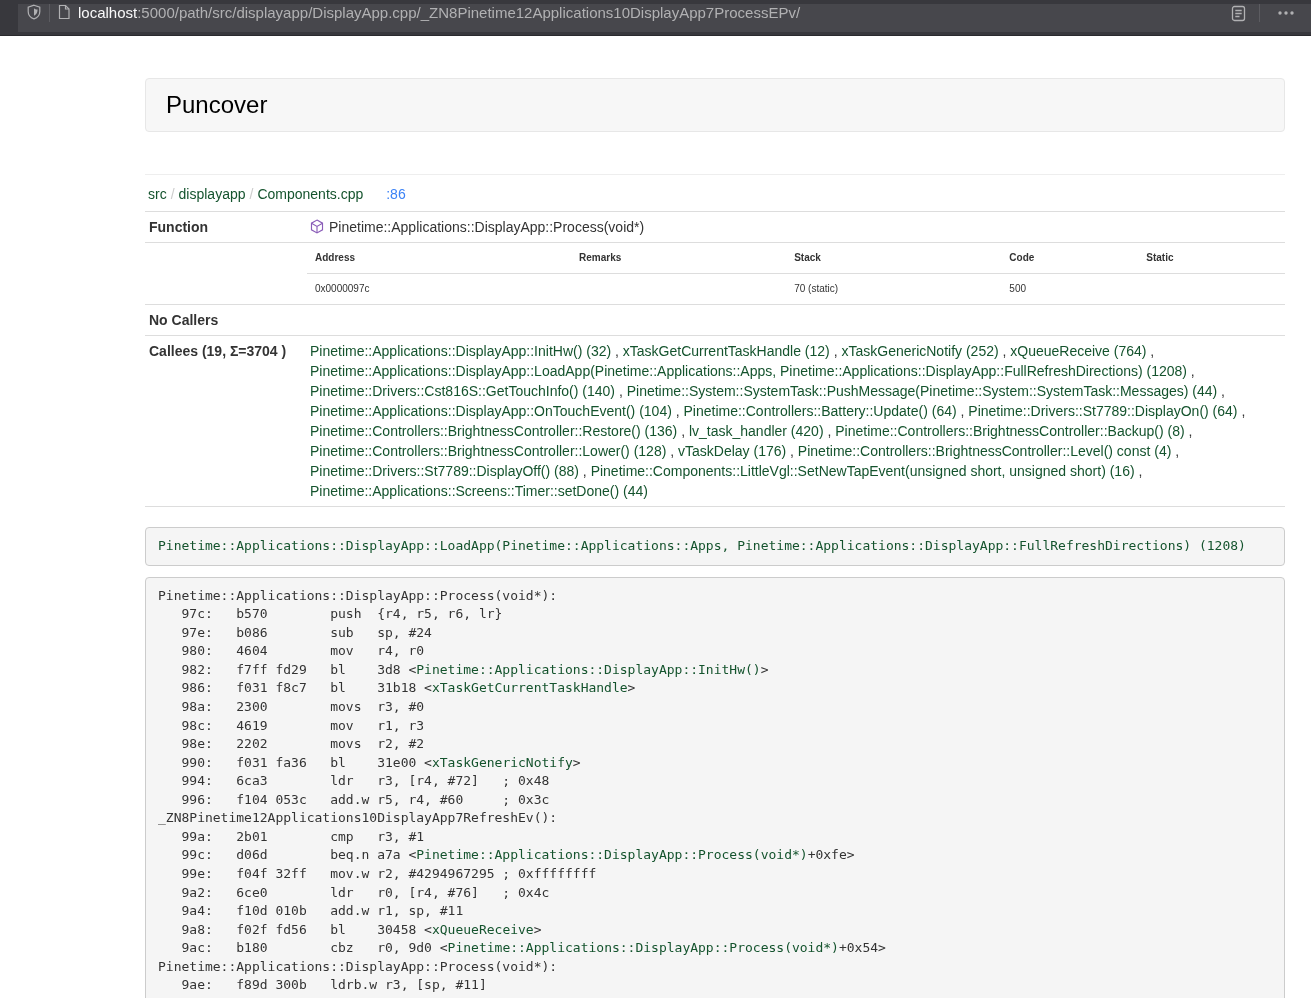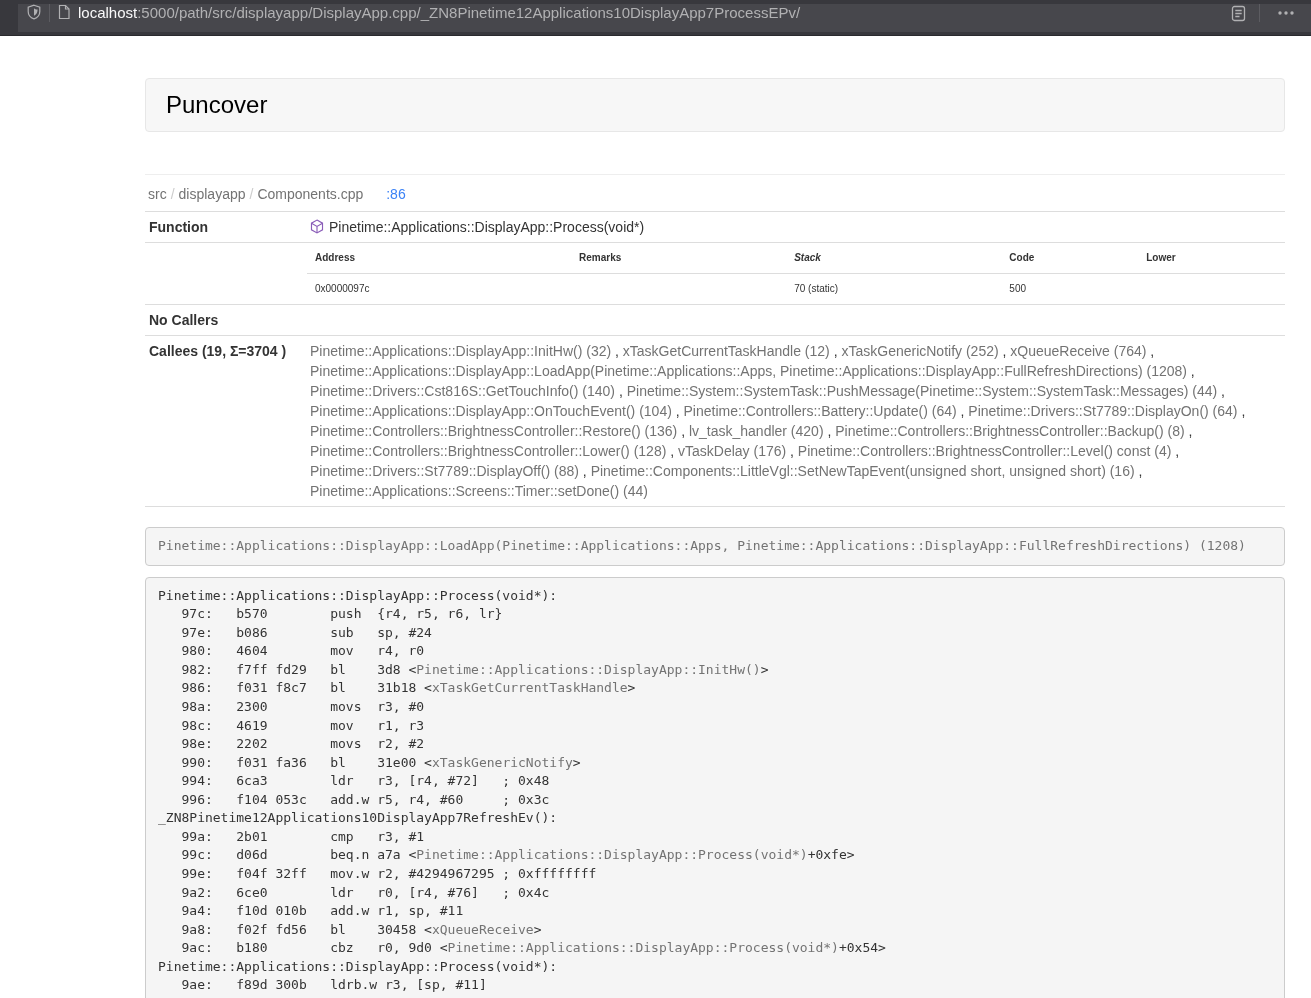--- a/index.html
+++ b/index.html
@@ -18,37 +18,37 @@
   
   .page{margin-left:145px;width:1140px;}
   .panel-head{
     margin-top:42px;background:#f7f7f7;border:1px solid #e7e7e7;border-radius:4px;
     padding:12px 20px;font-size:24px;color:#000000;line-height:28px;
   }
   hr.rule{border:0;border-top:1px solid #eee;margin:42px 0 11px 0;height:0;}
   .breadcrumb{font-size:14px;margin:0 0 9px 3px;}
   .breadcrumb .sep{color:#ccc;padding:0 4px;}
   .breadcrumb .current{color:#3b82f6;padding-left:23px;}
-  a.lnk{color:#737373;text-decoration:none;cursor:pointer;}
+  a.lnk{color:#14532d;text-decoration:none;cursor:pointer;}
   
   table.symtable{width:100%;border-collapse:collapse;font-size:14px;border-bottom:1px solid #ddd;}
   table.symtable > tbody > tr{border-top:1px solid #ddd;}
   table.symtable > tbody > tr > th{
     width:150px;text-align:left;font-weight:bold;vertical-align:top;
     padding:5px 8px 5px 4px;white-space:nowrap;line-height:20px;
   }
   table.symtable > tbody > tr > td{padding:5px 4px 5px 3px;vertical-align:top;line-height:20px;}
   table.symtable > tbody > tr > td.nopad{padding:0;}
   .fn-icon{vertical-align:-2px;margin-right:5px;}
   table.inner{width:100%;border-collapse:collapse;font-size:10px;}
   table.inner th{
     text-align:left;font-weight:bold;padding:6px 8px;border-bottom:1px solid #ddd;line-height:18px;
   }
   table.inner td{padding:6px 8px;line-height:18px;}
-  .c1{width:27%;} .c2{width:22%;} .c3{width:22%;font-style:italic;} .c4{width:14%;} .c5{width:15%;}
+  .c1{width:27%;} .c2{width:22%;} .c3{width:22%;} .c4{width:14%;} .c5{width:15%;}
   
   .bpre{
     background:#f5f5f5;border:1px solid #ccc;border-radius:4px;
     padding:9px 12px;margin:20px 0 10px 0;
     font-family:"DejaVu Sans Mono",monospace;font-size:13px;line-height:1.42857;
     color:#333;white-space:pre;overflow:hidden;
   }
   .bpre.asm{margin-top:11px;}
 </style>
 </head>
@@ -117,21 +117,21 @@
       <tr>
         <th></th>
         <td class="nopad">
           <table class="inner">
             <tbody>
               <tr>
                 <th class="c1">Address</th>
                 <th class="c2">Remarks</th>
                 <th class="c3">Stack</th>
                 <th class="c4">Code</th>
-                <th class="c5">Lower</th>
+                <th class="c5">Static</th>
               </tr>
               <tr>
                 <td>0x0000097c</td>
                 <td></td>
                 <td>70 (static)</td>
                 <td>500</td>
                 <td></td>
               </tr>
             </tbody>
           </table>

